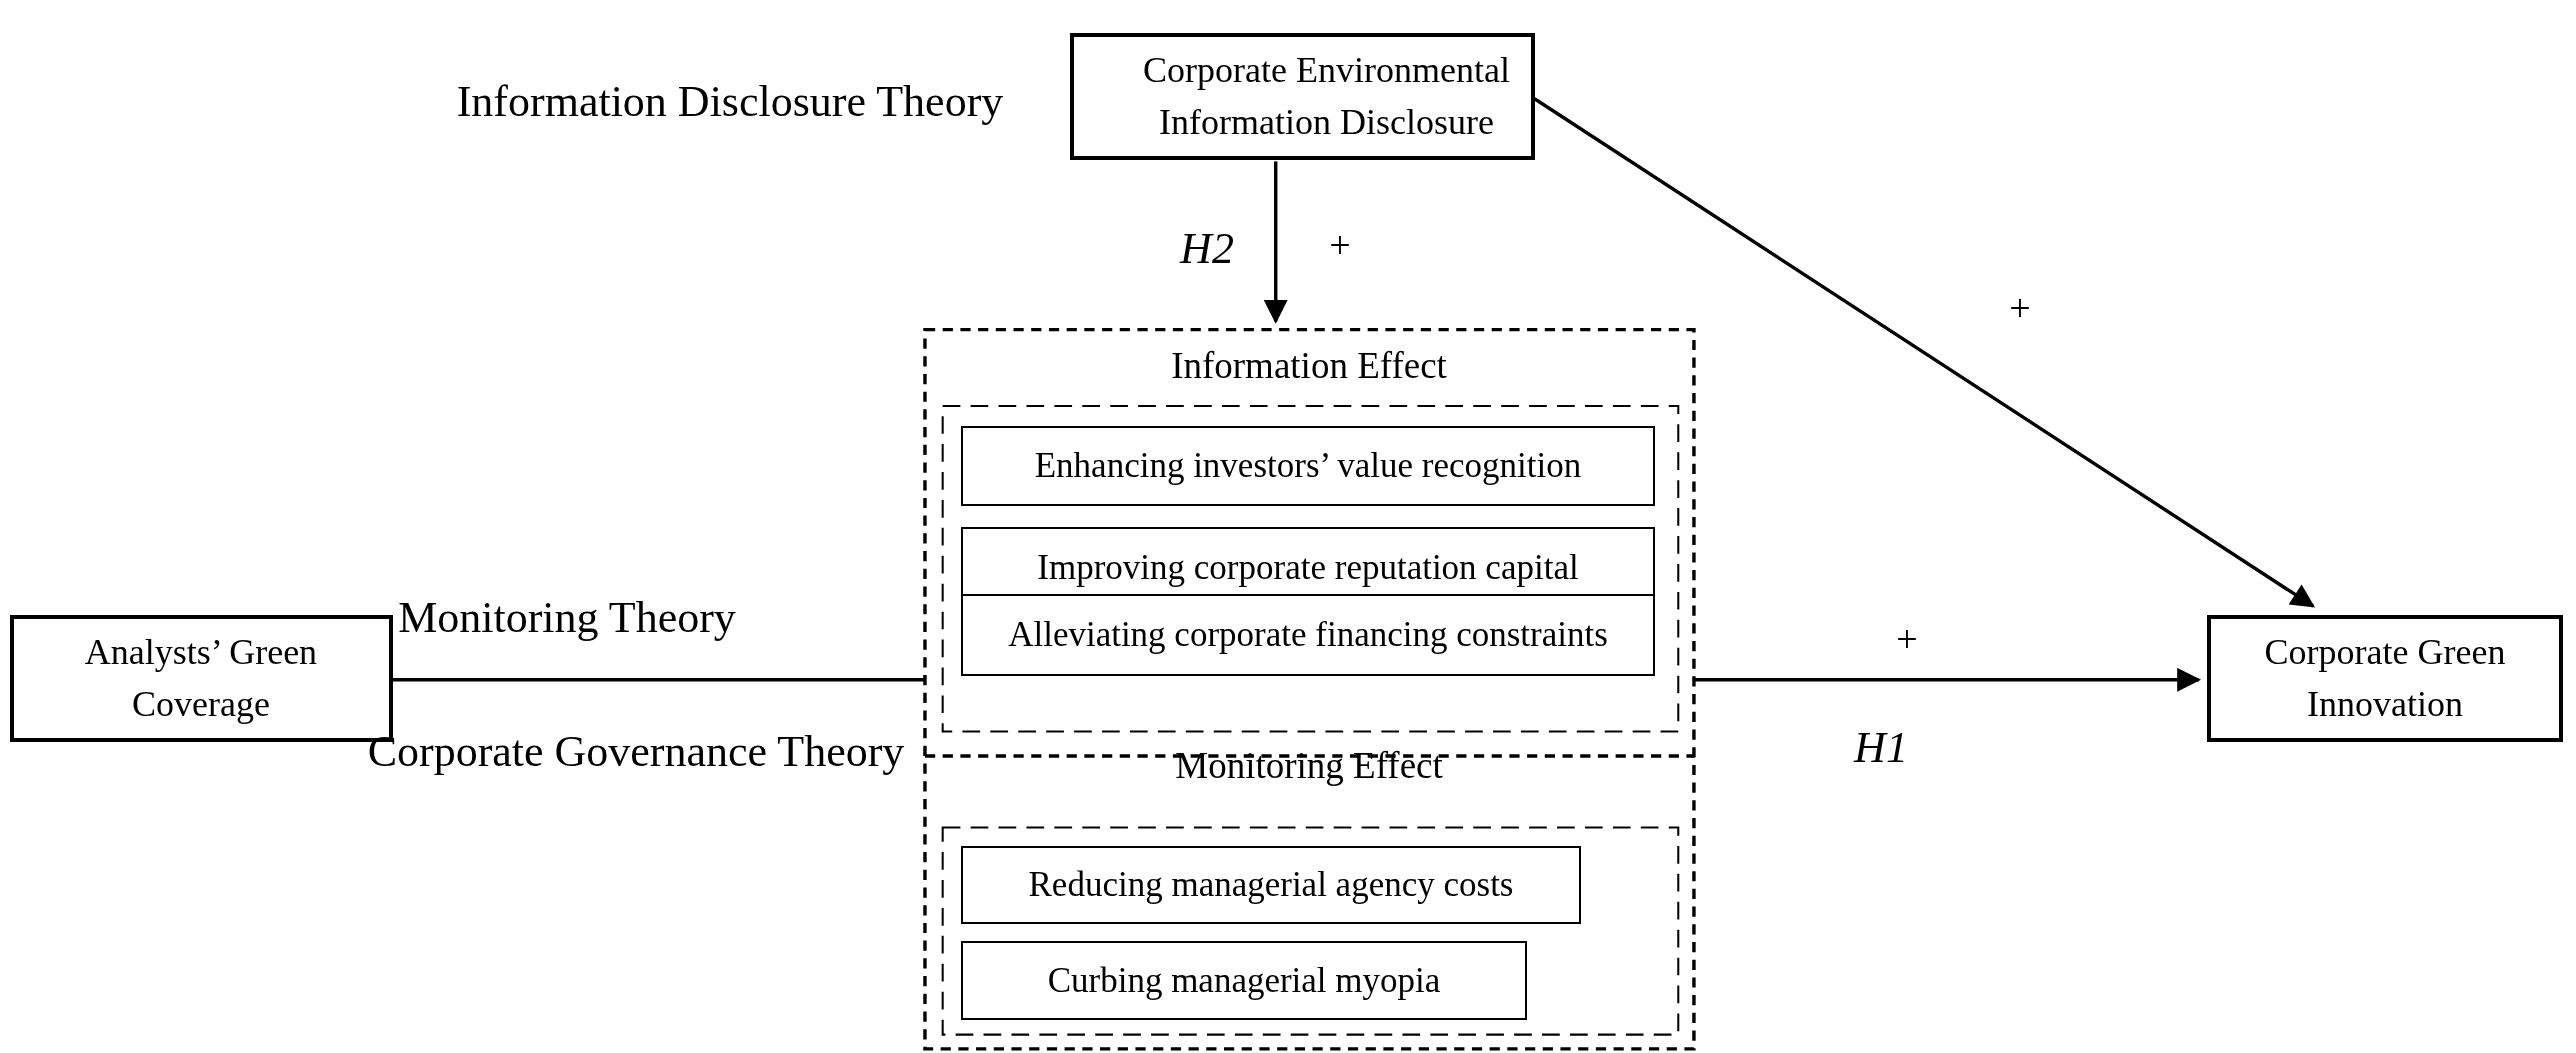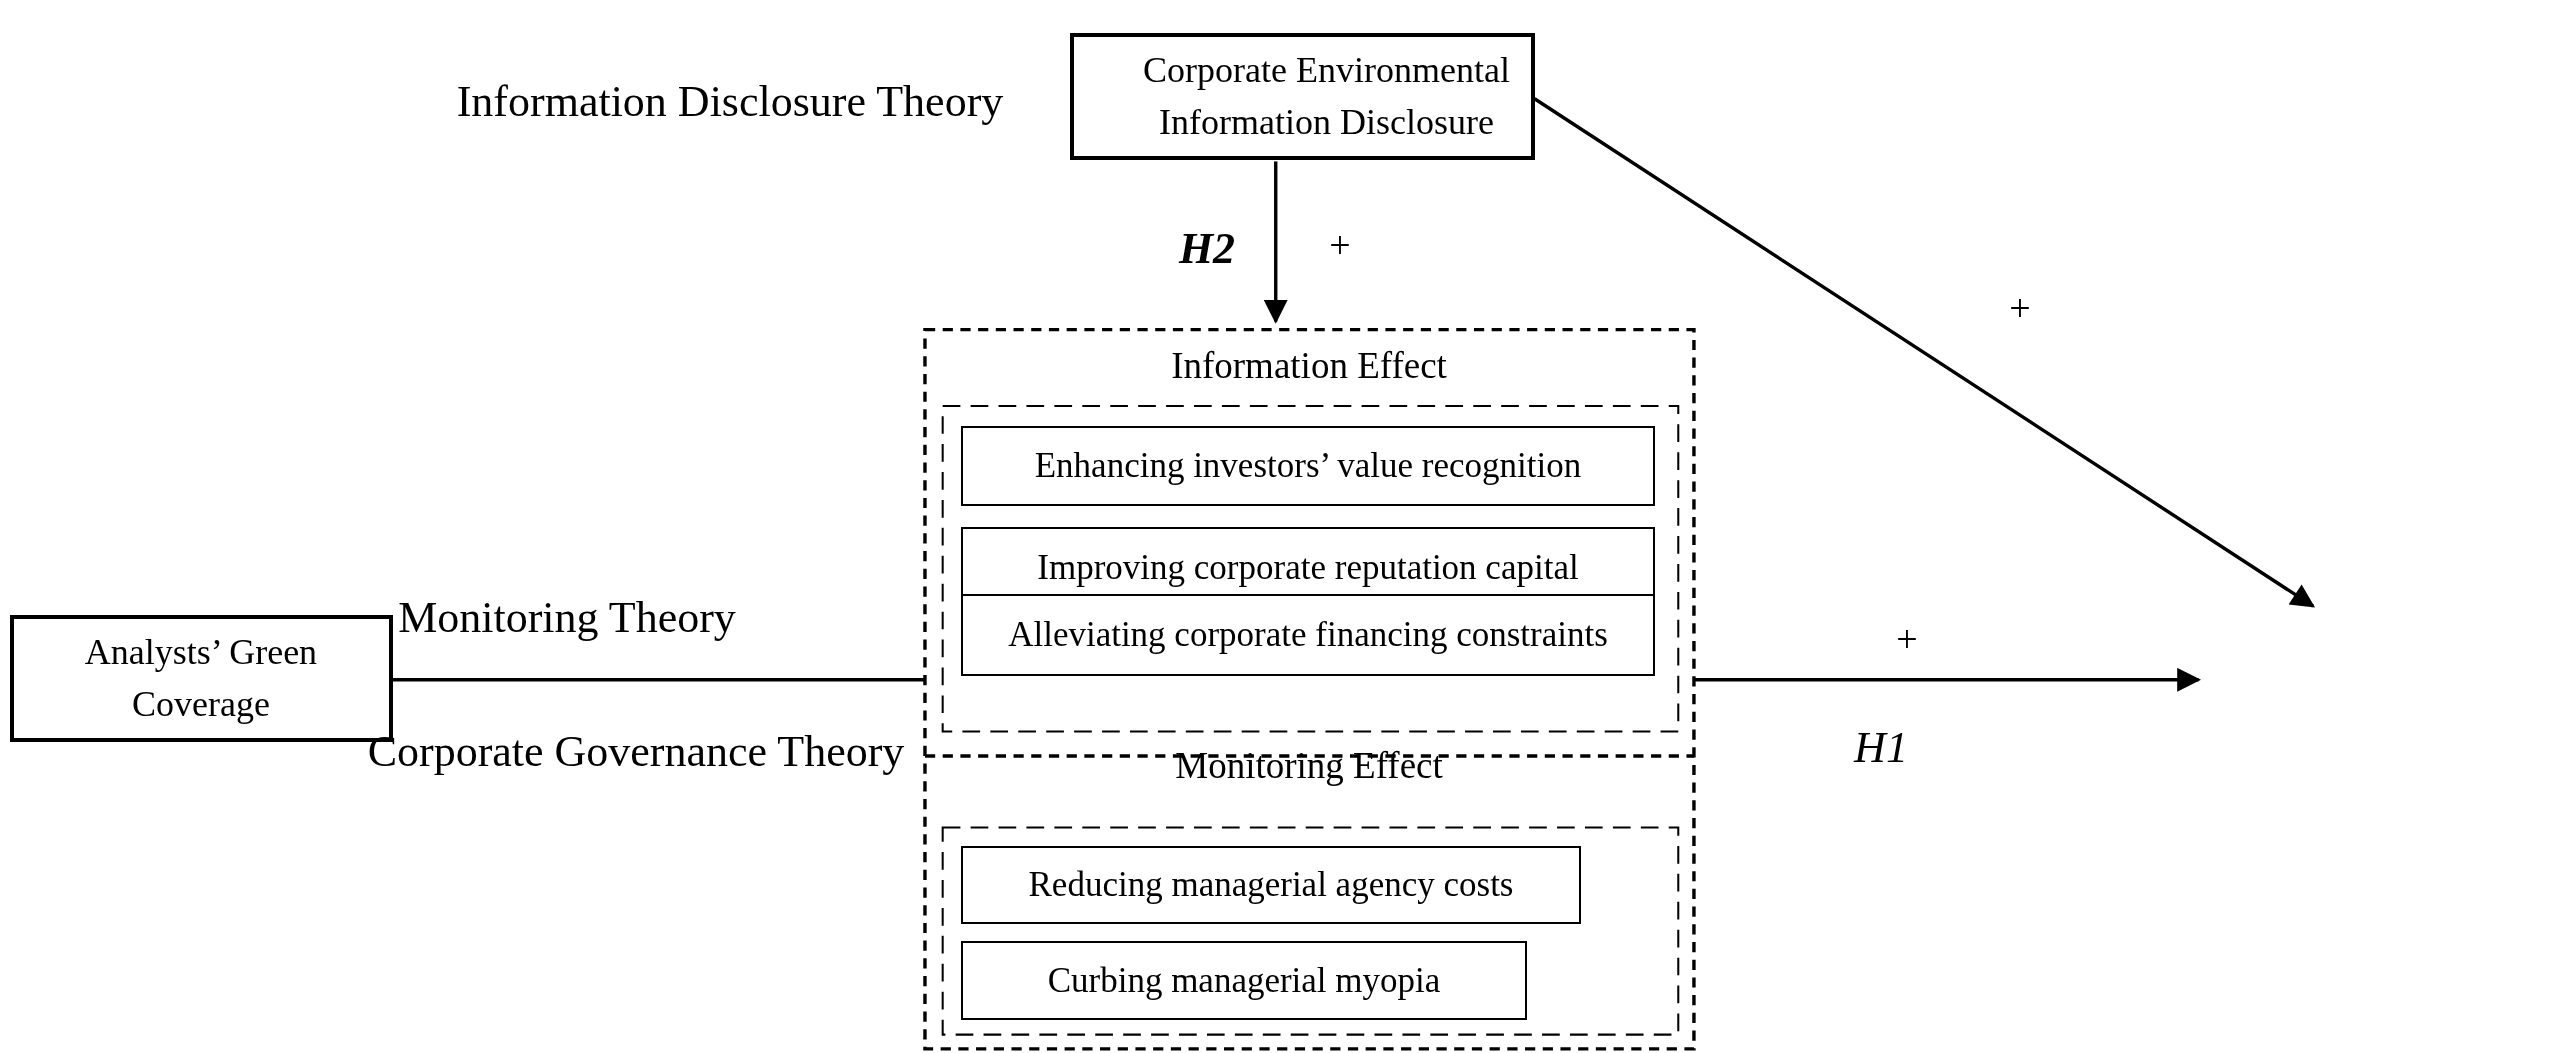--- a/index.html
+++ b/index.html
@@ -111,20 +111,24 @@
   <div class="node" id="box-disclosure">
     <div>Corporate Environmental</div>
     <div>Information Disclosure</div>
   </div>
 
   <div class="node" id="box-analysts">
     <div>Analysts’ Green</div>
     <div>Coverage</div>
   </div>
 
+  <div class="node" id="box-innovation">
+    <div>Corporate Green</div>
+    <div>Innovation</div>
+  </div>
 
   <div class="section-title" style="left:1309px; top:365px;">Information Effect</div>
   <div class="section-title" style="left:1309px; top:765px;">Monitoring Effect</div>
 
   <div class="mediator" id="med-2">
     <span>Improving corporate reputation capital</span>
   </div>
   <div class="mediator" id="med-1">
     <span>Enhancing investors’ value recognition</span>
   </div>
@@ -135,21 +139,21 @@
     <span>Reducing managerial agency costs</span>
   </div>
   <div class="mediator" id="med-5">
     <span>Curbing managerial myopia</span>
   </div>
 
   <div class="floating-label" style="left:730px; top:101px;">Information Disclosure Theory</div>
   <div class="floating-label" style="left:567px; top:617px;">Monitoring Theory</div>
   <div class="floating-label" style="left:636px; top:751px;">Corporate Governance Theory</div>
 
-  <div class="floating-label hyp" style="left:1207px; top:248px;font-weight:bold;">H2</div>
+  <div class="floating-label hyp" style="left:1207px; top:248px;">H2</div>
   <div class="floating-label plus" style="left:1340px; top:245px;">+</div>
 
   <div class="floating-label plus" style="left:2020px; top:308px;">+</div>
 
   <div class="floating-label plus" style="left:1907px; top:639px;">+</div>
   <div class="floating-label hyp" style="left:1881px; top:747px;">H1</div>
 
 </div>
 
 

